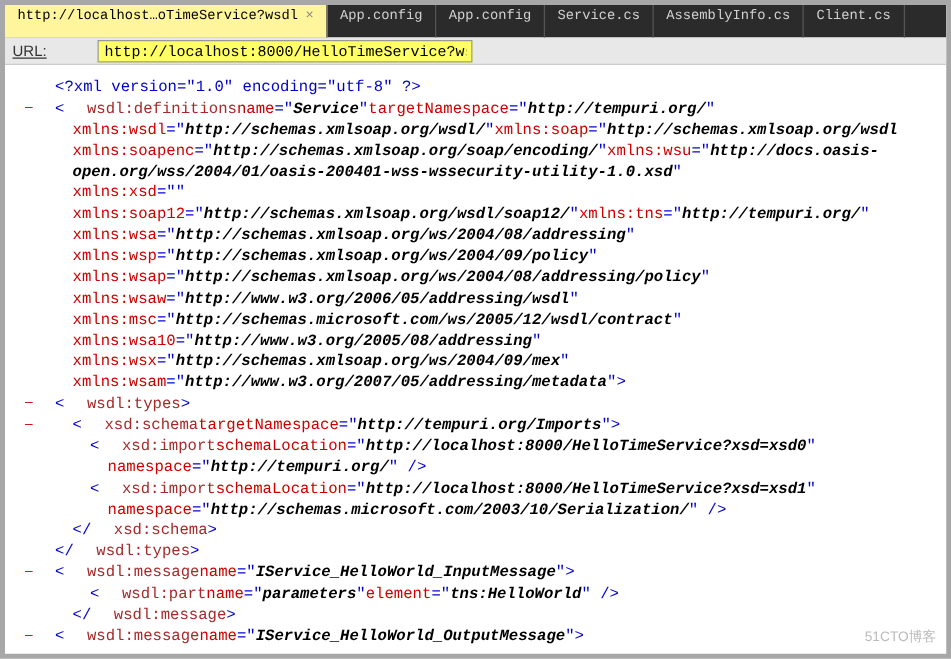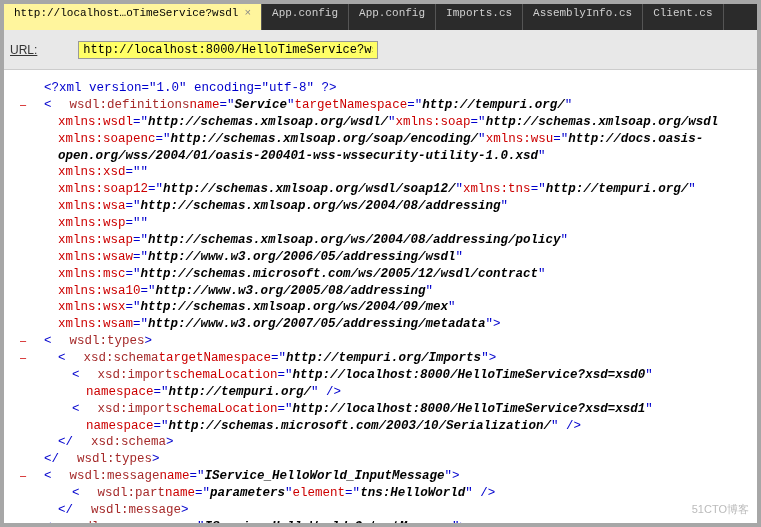--- a/index.html
+++ b/index.html
@@ -1,21 +1,21 @@
 <!DOCTYPE html>
 <html><head>
 <meta charset="utf-8">
 <style>
   * { margin:0; padding:0; box-sizing:border-box; }
   body { font-family:Verdana,Geneva,sans-serif; font-size:12px; background:#fff; width:761px; height:527px; border:4px solid #a7a7a7; overflow:hidden; position:relative; }
   .tabbar { background:#2b2b2b; height:26px; display:flex; align-items:stretch; font-family:"Courier New",monospace; font-size:11px; }
   .tab { padding:3px 10px 0 10px; color:#d0d0d0; border-right:1px solid #555; cursor:pointer; white-space:nowrap; }
   .tab.active { background:#fff59d; color:#000; }
   .tab .x { margin-left:6px; color:#888; }
-  .urlbar { background:#e8e8e8; height:40px; display:flex; align-items:center; padding:2px 6px; border-bottom:1px solid #ccc;gap:35px; }
+  .urlbar { background:#e8e8e8; height:22px; display:flex; align-items:center; padding:2px 6px; border-bottom:1px solid #ccc;gap:35px; }
   .urlbar .lbl { color:#333; font-size:12px; margin-right:6px; text-decoration:underline; }
   .urlbar input { flex:1; background:#ffff66; border:1px solid #999; font-family:"Courier New",monospace; font-size:12px; padding:2px 4px; height:18px; max-width:300px; }
   .content { padding:10px 4px 4px 12px; font-family:"Courier New",monospace; font-size:12.5px; line-height:1.35; white-space:nowrap; overflow:hidden; }
   .ln { display:flex; }
   .gut { width:14px; flex:0 0 14px; color:#c00; text-align:center; user-select:none; font-family:Verdana,sans-serif; font-size:11px; }
   .ind { display:inline-block; }
   .i1 { width:14px; } .i2 { width:28px; } .i3 { width:42px; } .i4 { width:56px; }
   .blue { color:#0000cd; }
   .brown { color:#a52a2a;margin-left:18px; }
   .red { color:#c00; }
@@ -23,21 +23,21 @@
   .bt { color:#0000cd; }
   .watermark { position:absolute; right:8px; bottom:6px; color:#bbb; font-size:11px; font-family:Verdana,sans-serif; }
 </style>
 </head>
 <body>
 
 <div class="tabbar">
   <div class="tab active"><span>http://localhost…oTimeService?wsdl</span><span class="x">×</span></div>
   <div class="tab">App.config</div>
   <div class="tab">App.config</div>
-  <div class="tab">Imports.cs</div>
+  <div class="tab">Service.cs</div>
   <div class="tab">AssemblyInfo.cs</div>
   <div class="tab">Client.cs</div>
 </div>
 
 <div class="urlbar">
   <span class="lbl">URL:</span>
   <input type="text" value="http://localhost:8000/HelloTimeService?wsdl" style="">
 </div>
 
 <div class="content">
@@ -114,20 +114,21 @@
       <span class="red">xmlns:wsa</span>
       <span class="bt">="</span>
       <span class="black">http://schemas.xmlsoap.org/ws/2004/08/addressing</span>
       <span class="bt">"</span>
     </div>
   <div class="ln">
       <span class="gut"></span>
       <span class="ind i2"></span>
       <span class="red">xmlns:wsp</span>
       <span class="bt">="</span>
+      <span class="black">http://schemas.xmlsoap.org/ws/2004/09/policy</span>
       <span class="bt">"</span>
     </div>
   <div class="ln">
       <span class="gut"></span>
       <span class="ind i2"></span>
       <span class="red">xmlns:wsap</span>
       <span class="bt">="</span>
       <span class="black">http://schemas.xmlsoap.org/ws/2004/08/addressing/policy</span>
       <span class="bt">"</span>
     </div>

